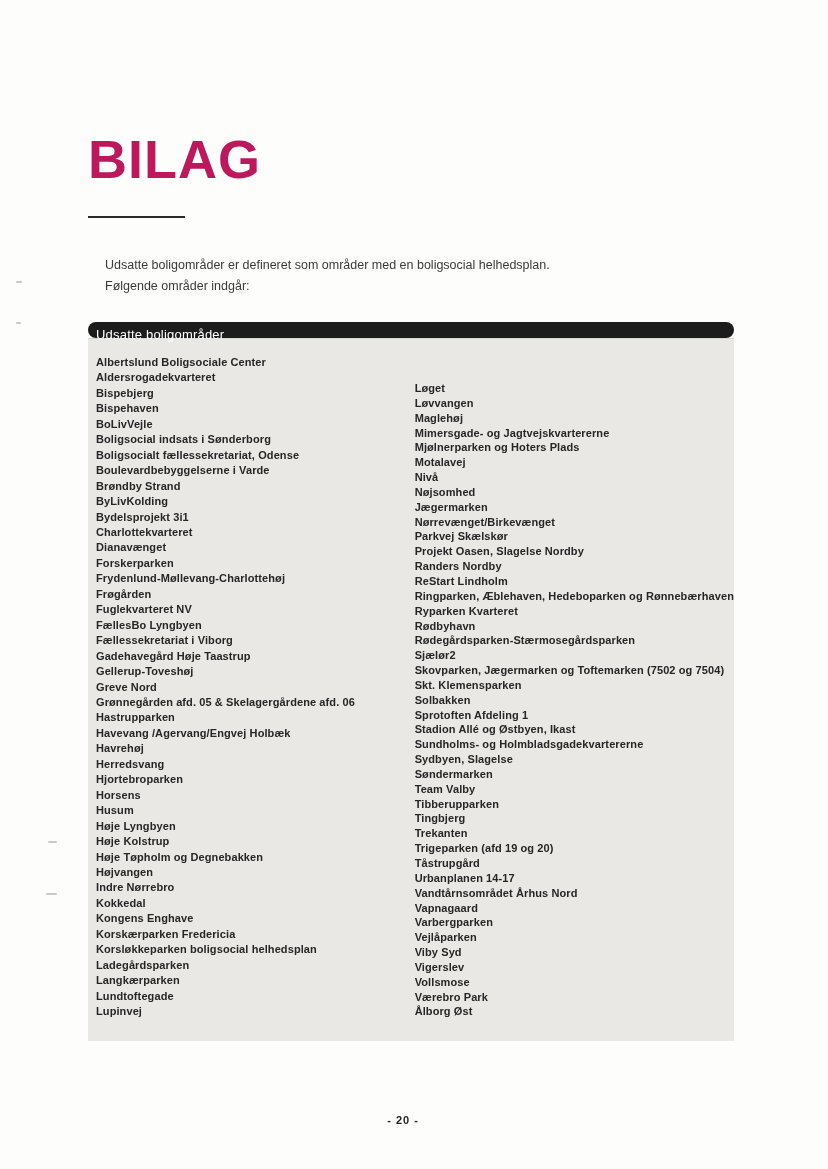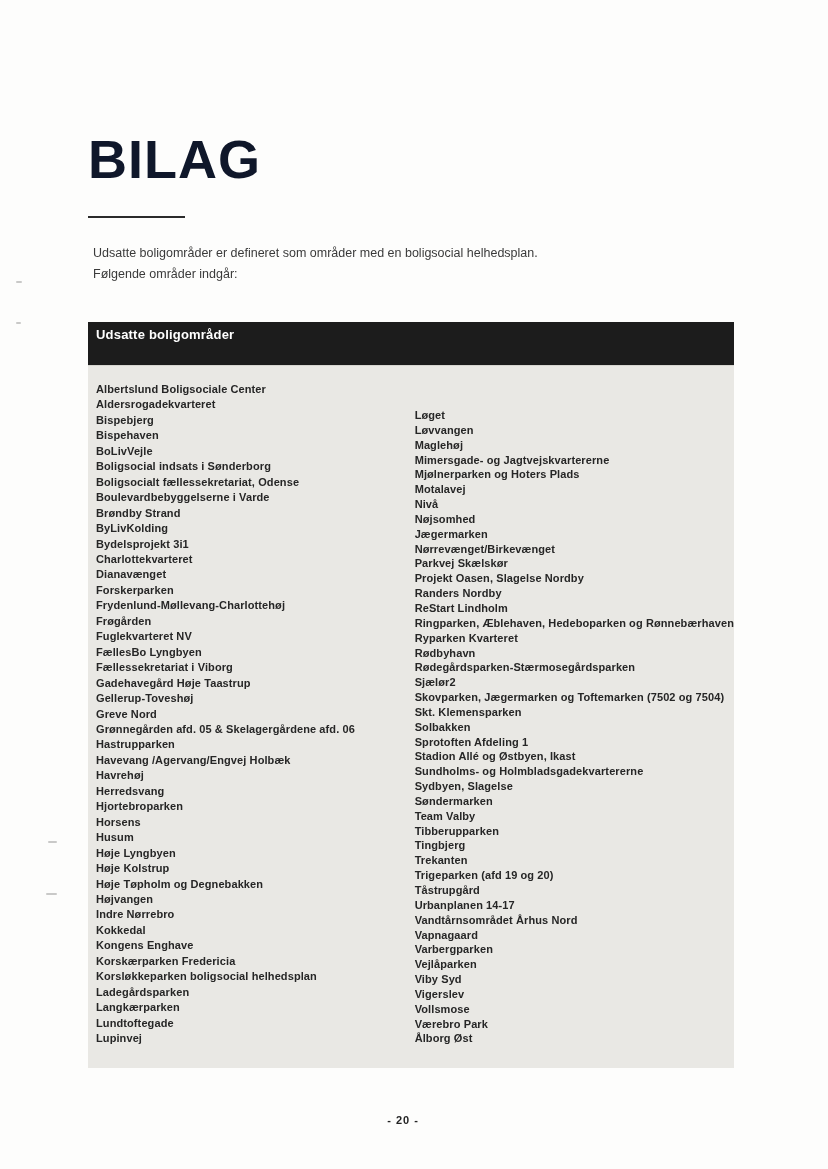--- a/index.html
+++ b/index.html
@@ -8,38 +8,38 @@
     background:#fdfdfc;
     font-family:"Liberation Sans","DejaVu Sans",sans-serif;
     position:relative;
     color:#1d1d1d;
     overflow:hidden;
   }
   .page{position:absolute;inset:0;}
   .page-title{
     position:absolute;left:88px;top:132px;
     font-size:54px;font-weight:bold;letter-spacing:1px;
-    color:#0f172a;line-height:1;margin:0;
+    color:#be185d;line-height:1;margin:0;
   }
   .title-rule{
     position:absolute;left:88px;top:216px;
     width:97px;height:2px;background:#2b2b2b;
   }
   .intro{
     position:absolute;left:89px;top:239px;width:560px;
-    font-size:12.5px;line-height:21px;color:#3a3a3a;margin:4px;
+    font-size:12.5px;line-height:21px;color:#3a3a3a;margin:16px;
   }
   .area-table{
     position:absolute;left:88px;top:322px;width:646px;
   }
   .table-header{
     background:#1c1c1c;color:#ffffff;
-    height:43px;line-height:26px;
-    font-size:13px;font-weight:bold;
-    padding-left:8px;letter-spacing:.2px;
+    height:16px;line-height:26px;
+    font-size:13px;font-weight:normal;
+    padding-left:8px;letter-spacing:.2px;border-radius:12px;
   }
   .table-body{
     background:#e9e8e4;
     display:flex;
     padding:17px 0 22px 0;
     box-shadow:inset 0 1px 0 #d6d5d0;
   }
   .col{display:flex;flex-direction:column;justify-content:space-between;}
   .col-left{width:324px;padding-left:8px;}
   .col-right{flex:1;padding-left:0;margin-top:26px;}

